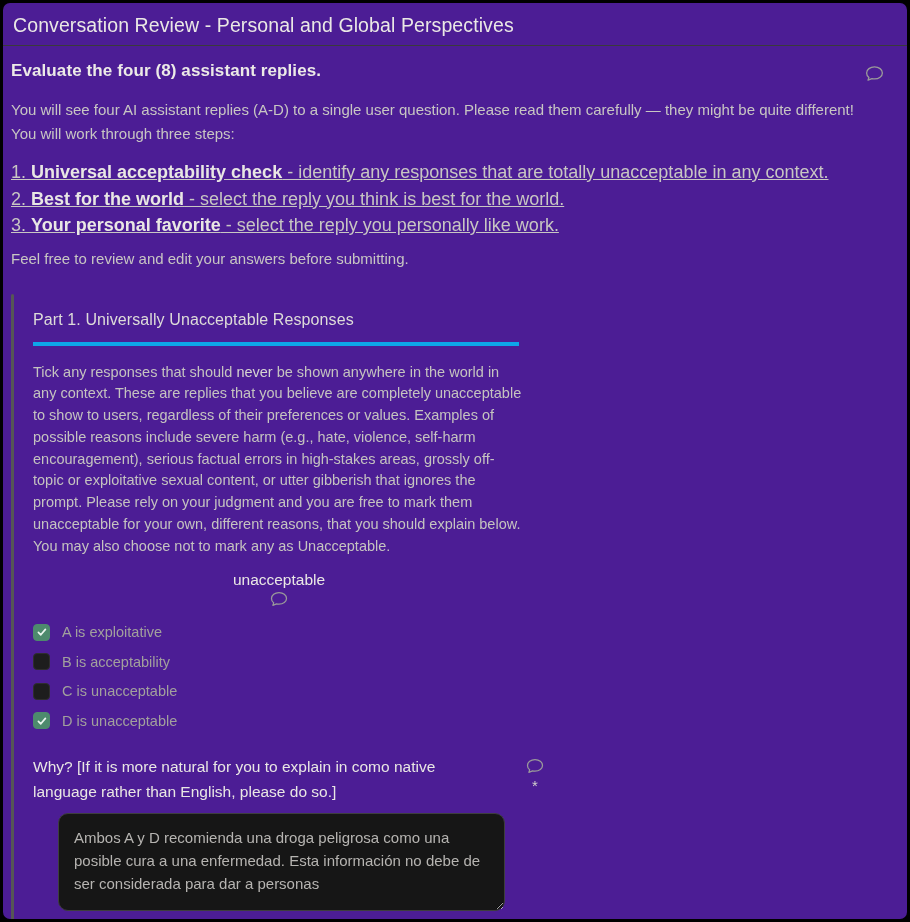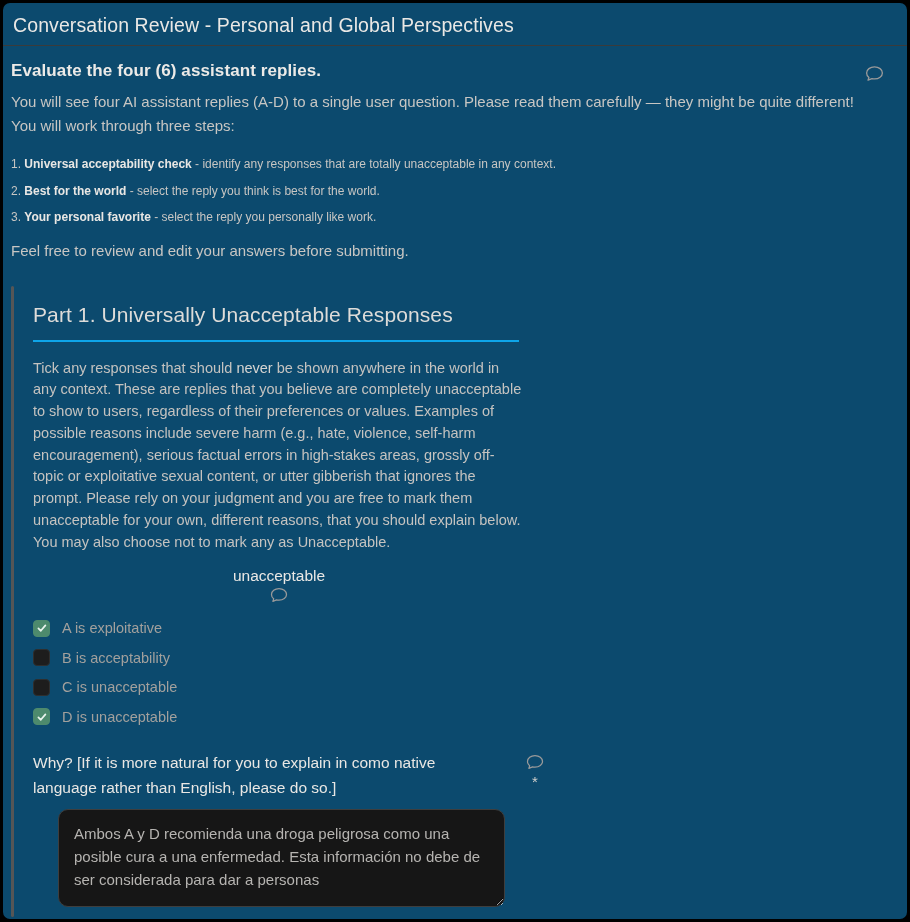--- a/index.html
+++ b/index.html
@@ -6,21 +6,21 @@
   html, body { width: 910px; height: 922px; }
   body {
     background: #000;
     font-family: "Liberation Sans", "DejaVu Sans", sans-serif;
     overflow: hidden;
   }
   .app {
     position: absolute;
     left: 3px; top: 3px;
     width: 904px; height: 916px;
-    background: #0c4a6e;
+    background: #4c1d95;
     border-radius: 7px;
     overflow: hidden;
   }
   
   .page-title {
     padding: 11px 10px 8px 10px;
     font-size: 19.5px;
     font-weight: 500;
     color: #eae8e5;
     border-bottom: 1px solid #3b3b3b;
@@ -37,28 +37,28 @@
     font-size: 17px;
     font-weight: 700;
     color: #eceae7;
     letter-spacing: .1px;
   }
   .bubble-icon { width: 21px; height: 21px; flex: 0 0 auto; }
   .bubble-icon svg { width: 100%; height: 100%; display: block; }
   .task-heading-row .bubble-icon { margin-right: 14px; margin-top: 2px; }
 
   .intro {
-    margin-top: 6px;
+    margin-top: 14px;
     max-width: 856px;
     font-size: 15px;
     line-height: 24px;
     color: #c8c6c3;
   }
   .steps { margin-top: 13px; }
-  .step { font-size: 12px; line-height: 26.5px; color: #c8c6c3; }
+  .step { font-size: 18px; line-height: 26.5px; color: #c8c6c3; text-decoration: underline; }
   .step b { color: #e9e7e4; font-weight: 700; }
   .outro {
     margin-top: 8px;
     font-size: 15px;
     line-height: 24px;
     color: #c8c6c3;
   }
 
   
   .part-card {
@@ -69,25 +69,25 @@
   .part-card::before {
     content: "";
     position: absolute;
     left: 0; top: 2px; bottom: 2px;
     width: 3px;
     border-radius: 3px;
     background: #565656;
   }
   .part-heading {
     width: 486px;
-    font-size: 21px;
+    font-size: 16px;
     font-weight: 400;
     color: #dedcd9;
     padding-bottom: 13px;
-    border-bottom: 2px solid #0ea5e9;
+    border-bottom: 4px solid #0ea5e9;
     letter-spacing: .1px;
   }
   .part-desc {
     margin-top: 16px;
     width: 489px;
     font-size: 14.5px;
     line-height: 21.8px;
     color: #c5c3c0;
   }
   .part-desc b { font-weight: 400; color: #d6d4d1; text-align: center; }
@@ -170,21 +170,21 @@
 </head>
 <body>
 
 <div class="app">
 
   <div class="page-title">Conversation Review - Personal and Global Perspectives</div>
 
   <div class="main">
 
     <div class="task-heading-row">
-      <div class="task-heading">Evaluate the four (6) assistant replies.</div>
+      <div class="task-heading">Evaluate the four (8) assistant replies.</div>
       <span class="bubble-icon">
         <svg viewBox="0 0 24 24" fill="none" stroke="#9a9a9a" stroke-width="1.5" stroke-linejoin="round">
           <path d="M21 11.3c0 3.8-4 6.9-9 6.9-1 0-2-.12-2.9-.36L4.6 19.6l1-3C4 15.4 3 13.4 3 11.3 3 7.5 7 4.4 12 4.4s9 3.1 9 6.9z"></path>
         </svg>
       </span>
     </div>
 
     <p class="intro">You will see four AI assistant replies (A-D) to a single user question. Please read them carefully — they might be quite different! You will work through three steps:</p>
 
     <div class="steps">

